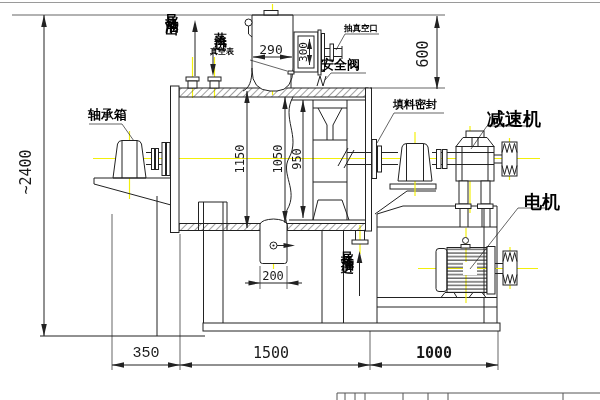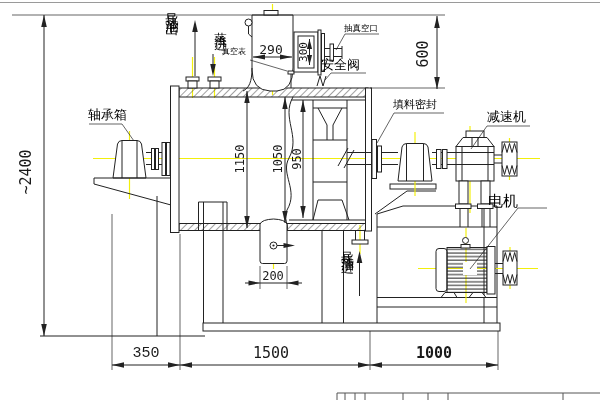--- a/index.html
+++ b/index.html
@@ -6,21 +6,21 @@
   #stage{position:relative;width:600px;height:400px;background:#fff;overflow:hidden;
          font-family:"Liberation Sans",sans-serif;}
   #stage svg{position:absolute;left:0;top:0;}
   .k{stroke:#222;stroke-width:1;fill:none;}
   .t{stroke:#222;stroke-width:.7;fill:none;}
   .w{fill:#fff;stroke:#222;stroke-width:1;}
   .f{fill:#222;stroke:none;}
   .cl{stroke:#f2ef00;stroke-width:1.2;fill:none;}
   .gray{stroke:#9a9a9a;stroke-width:1;fill:none;}
   .tb{stroke:#555;stroke-width:1;fill:none;}
-  .lbl{position:absolute;color:#000;font-weight:normal;white-space:nowrap;line-height:1;}
+  .lbl{position:absolute;color:#000;font-weight:bold;white-space:nowrap;line-height:1;}
   .dim{position:absolute;color:#1a1a1a;font-family:"DejaVu Sans Mono",monospace;
        white-space:nowrap;line-height:1;transform:translate(-50%,-50%);}
   .rot{transform:translate(-50%,-50%) rotate(-90deg);}
   .vert{writing-mode:vertical-rl;text-orientation:upright;letter-spacing:3px;}
 </style>
 </head>
 <body>
 
 <div id="stage">
 <svg width="600" height="400" viewBox="0 0 600 400">
@@ -318,27 +318,27 @@
     <line class="tb" x1="365" y1="393" x2="365" y2="400"></line>
     <line class="tb" x1="403" y1="393" x2="403" y2="400"></line>
     <line class="tb" x1="428" y1="393" x2="428" y2="400"></line>
     <line class="tb" x1="448" y1="393" x2="448" y2="400"></line>
     <line class="tb" x1="563" y1="393" x2="563" y2="400"></line>
   </g>
 </svg>
 
 <div class="lbl vert" style="left:165px;top:2px;font-size:13.5px;">导热油出</div>
 <div class="lbl vert" style="left:214px;top:22px;font-size:12.5px;">蒸汽进</div>
-<div class="lbl" style="left:222px;top:48px;font-size:8px;">真空表</div>
+<div class="lbl" style="left:210px;top:48px;font-size:8px;">真空表</div>
 <div class="lbl" style="left:344px;top:24px;font-size:8.5px;">抽真空口</div>
 <div class="lbl" style="left:321px;top:58px;font-size:13px;">安全阀</div>
 <div class="lbl" style="left:88px;top:108px;font-size:13px;">轴承箱</div>
 <div class="lbl" style="left:393px;top:99px;font-size:11px;">填料密封</div>
-<div class="lbl" style="left:487px;top:110px;font-size:13px;">减速机</div>
-<div class="lbl" style="left:488px;top:193px;font-size:15px;">电机</div>
+<div class="lbl" style="left:487px;top:110px;font-size:18px;">减速机</div>
+<div class="lbl" style="left:524px;top:193px;font-size:18px;">电机</div>
 <div class="lbl vert" style="left:341px;top:241px;font-size:13px;">导热油进</div>
 
 <div class="dim rot" style="left:26px;top:172px;font-size:15px;">~2400</div>
 <div class="dim" style="left:271px;top:49px;font-size:13px;">290</div>
 <div class="dim rot" style="left:303px;top:52px;font-size:11px;">300</div>
 <div class="dim rot" style="left:423px;top:54px;font-size:15px;">600</div>
 <div class="dim rot" style="left:240px;top:159px;font-size:12px;">1150</div>
 <div class="dim rot" style="left:278px;top:159px;font-size:12px;">1050</div>
 <div class="dim rot" style="left:297px;top:159px;font-size:12px;">950</div>
 <div class="dim" style="left:273px;top:276px;font-size:12px;">200</div>

